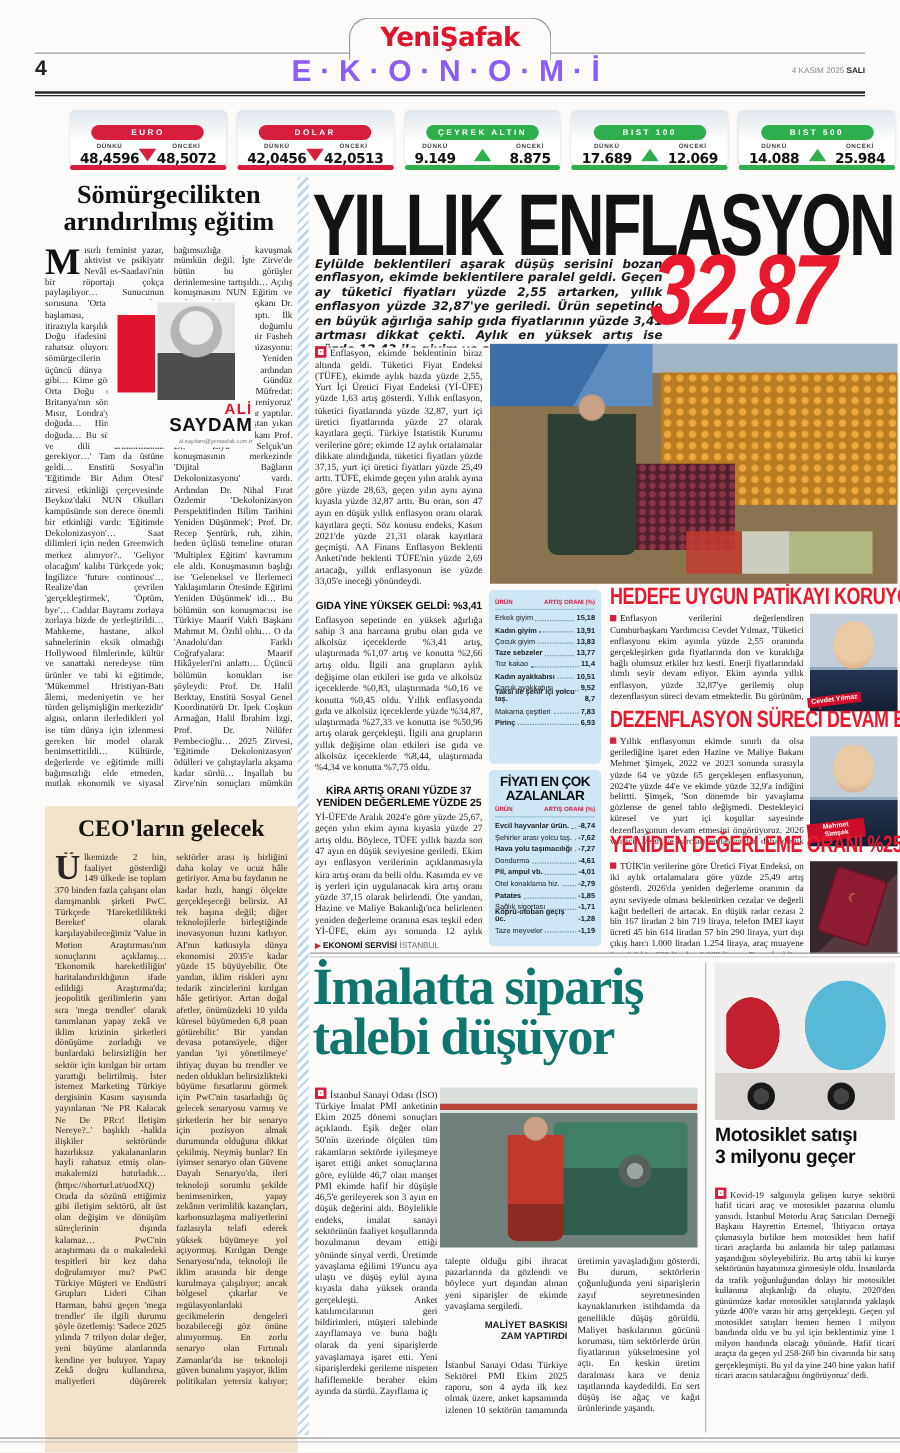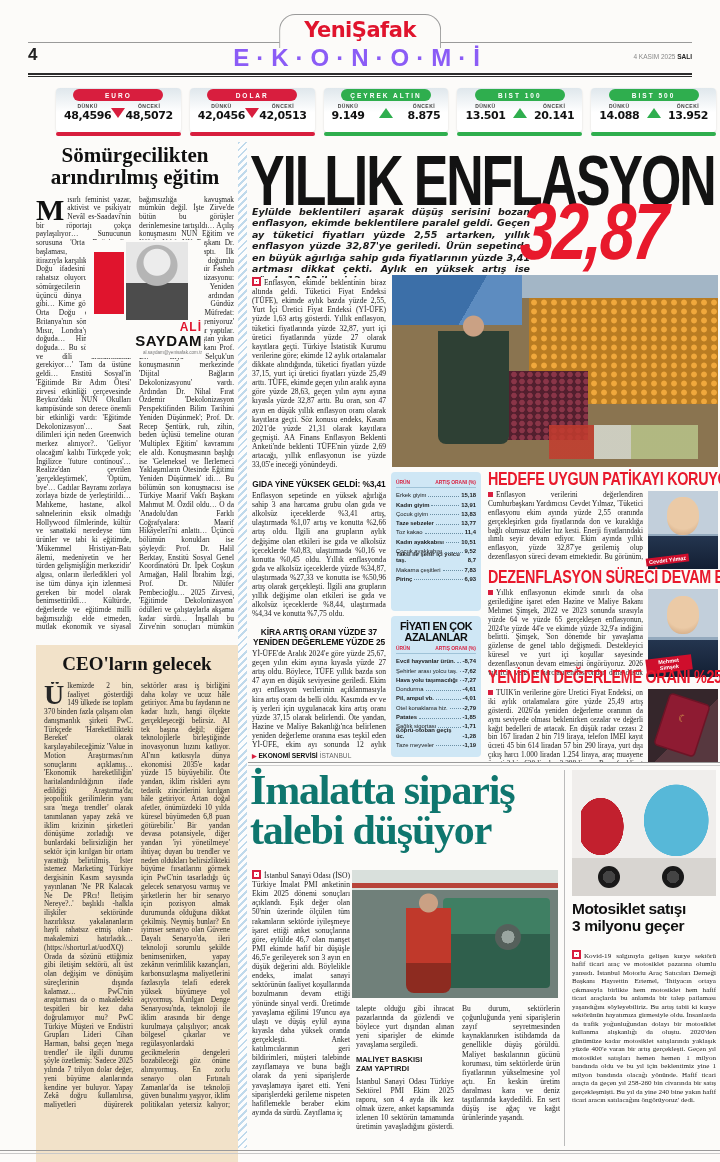--- a/index.html
+++ b/index.html
@@ -11,21 +11,21 @@
 .mast-tab{position:absolute;left:50%;top:14px;transform:translateX(-50%);background:#fcfbf9;border:1.5px solid #9a9a9a;border-bottom:none;border-radius:16px 16px 0 0;padding:3px 24px 6px}
 .mast{font:900 21px "DejaVu Sans",sans-serif;color:#e0142d;letter-spacing:-.5px}
 .pagenum{position:absolute;left:28px;top:45px;font:800 17px "Liberation Sans",sans-serif;color:#222}
 .section-title{position:absolute;left:0;right:0;top:44px;text-align:center;font:800 24px "Liberation Sans",sans-serif;letter-spacing:7px;color:#8b5cf6}
 .date-line{position:absolute;right:28px;top:53px;font:6.5px "Liberation Sans",sans-serif;color:#888}
 .date-line b{color:#222}
 .dbl-rule{position:absolute;left:28px;right:28px;top:73px;height:4px;border-top:2px solid #2b2b2b;border-bottom:1px solid #2b2b2b}
 
 
 .tickers{position:absolute;left:56px;top:88px;width:660px;display:flex;gap:9px}
-.ticker{flex:1;position:relative;height:44px;background:linear-gradient(180deg,#dfe7ec 0,#ffffff 55%);border-radius:4px;box-shadow:0 1px 2px rgba(0,0,0,.15);padding-top:1px}
+.ticker{flex:1;position:relative;height:44px;background:linear-gradient(180deg,#dfe7ec 0,#ffffff 55%);border-radius:4px;box-shadow:0 1px 2px rgba(0,0,0,.15);padding-top:12px}
 .pill{margin:0 auto;width:72%;text-align:center;color:#fff;font:800 6.5px "Liberation Sans",sans-serif;letter-spacing:2px;padding:2.5px 0;border-radius:7px}
 .pill.red{background:#d81e3e}.pill.green{background:#2fae4e}
 .t-vals{display:flex;align-items:center;justify-content:space-between;padding:2px 8px 0}
 .t-col{text-align:center}
 .t-lbl{display:block;font:700 5px "Liberation Sans",sans-serif;color:#444;letter-spacing:.5px}
 .t-num{display:block;font:800 11px "DejaVu Sans",sans-serif;color:#111;letter-spacing:-.4px}
 .arr{width:0;height:0;border-left:7px solid transparent;border-right:7px solid transparent}
 .arr.down{border-top:10px solid #d81e3e}
 .arr.up{border-bottom:10px solid #2fae4e}
 .t-bar{position:absolute;left:0;right:0;bottom:-4px;height:4px;border-radius:2px}
@@ -115,21 +115,21 @@
 .ss3 .ss-body p{height:74px}.ss3 .photo-pass{height:74px}
 .bullet{display:inline-block;width:5px;height:5px;background:#d81e3e;margin-right:3px}
 
 
 .h-div{position:absolute;left:248px;right:0;top:762px;height:4px;border-top:1.5px solid #9a9a9a;border-bottom:1px solid #cfcfcf}
 .imahead{position:absolute;left:250px;top:770px;width:312px;font:900 42px/0.96 "Liberation Serif",serif;letter-spacing:-1.2px;color:#0f766e}
 .ima-body{position:absolute;left:252px;top:870px;width:308px;display:flex;gap:6px}
 .ima-c1{width:98px;flex:none;font:7.6px/1.2 "Liberation Serif",serif;text-align:justify;height:272px;overflow:hidden}
 .ima-right{flex:1}
 .ima-2col{margin-top:134px;height:138px;overflow:hidden;column-count:2;column-gap:8px;font:7.6px/1.2 "Liberation Serif",serif;text-align:justify}
-.ima-sub{font:800 7.6px "Liberation Sans",sans-serif;text-align:left;margin:5px 0 4px;line-height:1.2}
+.ima-sub{font:800 7.6px "Liberation Sans",sans-serif;text-align:right;margin:5px 0 14px;line-height:1.2}
 .v-rule{position:absolute;left:564px;top:770px;width:1px;height:376px;background:#bbb}
 .moto{position:absolute;left:572px;top:900px;width:144px}
 .moto h2{font:800 15.5px/1.12 "Liberation Sans",sans-serif;letter-spacing:-.4px;color:#101010}
 .moto-body{margin-top:15px;font:7.1px/1.2 "Liberation Serif",serif;text-align:justify;height:200px;overflow:hidden}
 .bottom-rules{position:absolute;left:0;right:0;top:1150px;height:4px;border-top:1px solid #9a9a9a;border-bottom:1px solid #c9c9c9}
 </style>
 </head>
 <body>
 
 <div class="page">
@@ -187,41 +187,41 @@
             <span class="t-num">8.875</span>
           </span>
       </div>
       <div class="t-bar green"></div>
     </div>
     <div class="ticker">
       <div class="pill green">BIST 100</div>
       <div class="t-vals">
         <span class="t-col">
             <span class="t-lbl">DÜNKÜ</span>
-            <span class="t-num">13.501</span>
+            <span class="t-num">17.689</span>
           </span>
         <span class="arr up"></span>
         <span class="t-col">
             <span class="t-lbl">ÖNCEKİ</span>
-            <span class="t-num">20.141</span>
+            <span class="t-num">12.069</span>
           </span>
       </div>
       <div class="t-bar green"></div>
     </div>
     <div class="ticker">
       <div class="pill green">BIST 500</div>
       <div class="t-vals">
         <span class="t-col">
             <span class="t-lbl">DÜNKÜ</span>
             <span class="t-num">14.088</span>
           </span>
         <span class="arr up"></span>
         <span class="t-col">
             <span class="t-lbl">ÖNCEKİ</span>
-            <span class="t-num">13.952</span>
+            <span class="t-num">25.984</span>
           </span>
       </div>
       <div class="t-bar green"></div>
     </div>
   </div>
 
   <div class="zigzag"></div>
 
   <div class="l-art">
     <h1><span>Sömürgecilikten</span><br><span>arındırılmış eğitim</span></h1>

